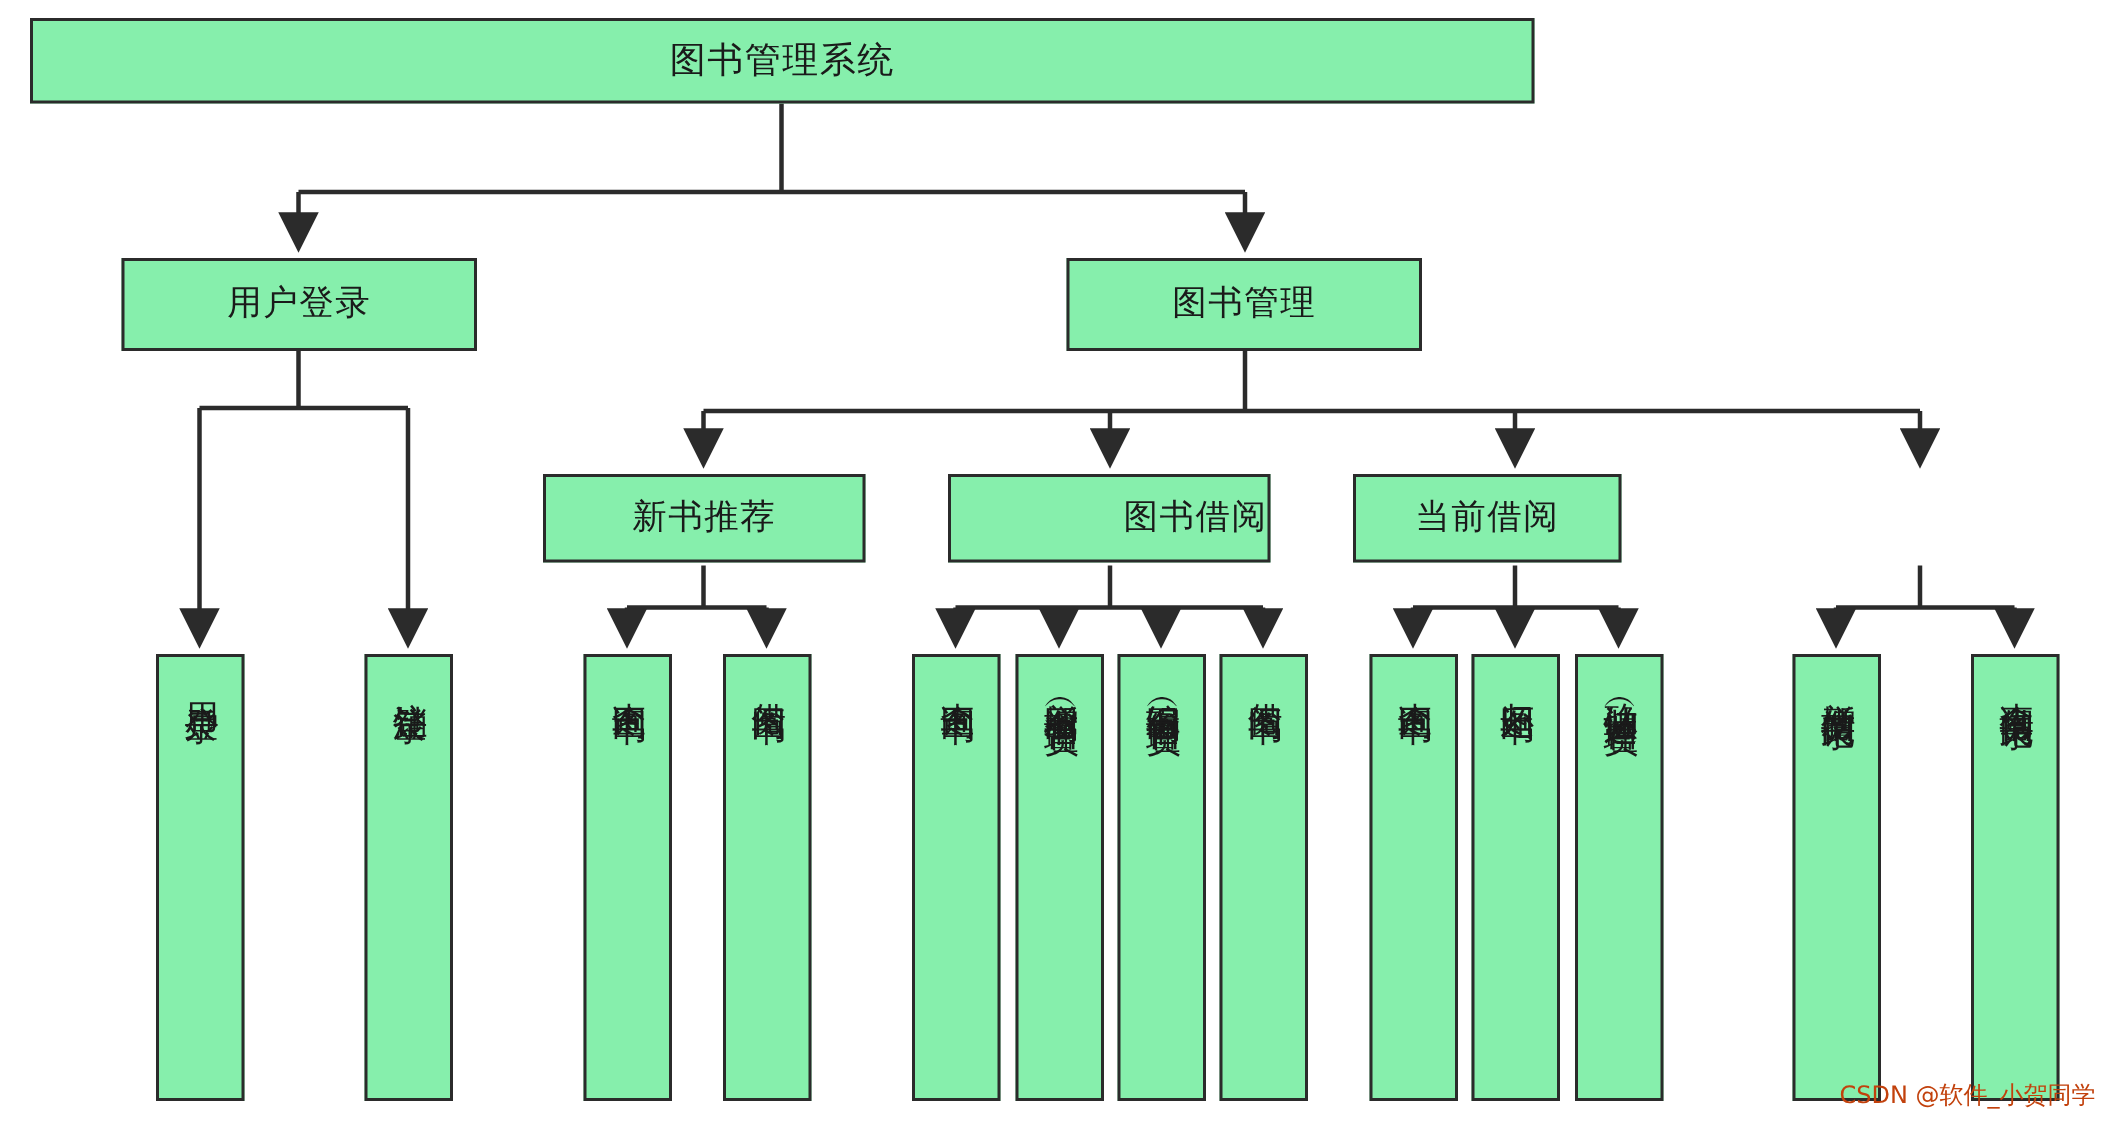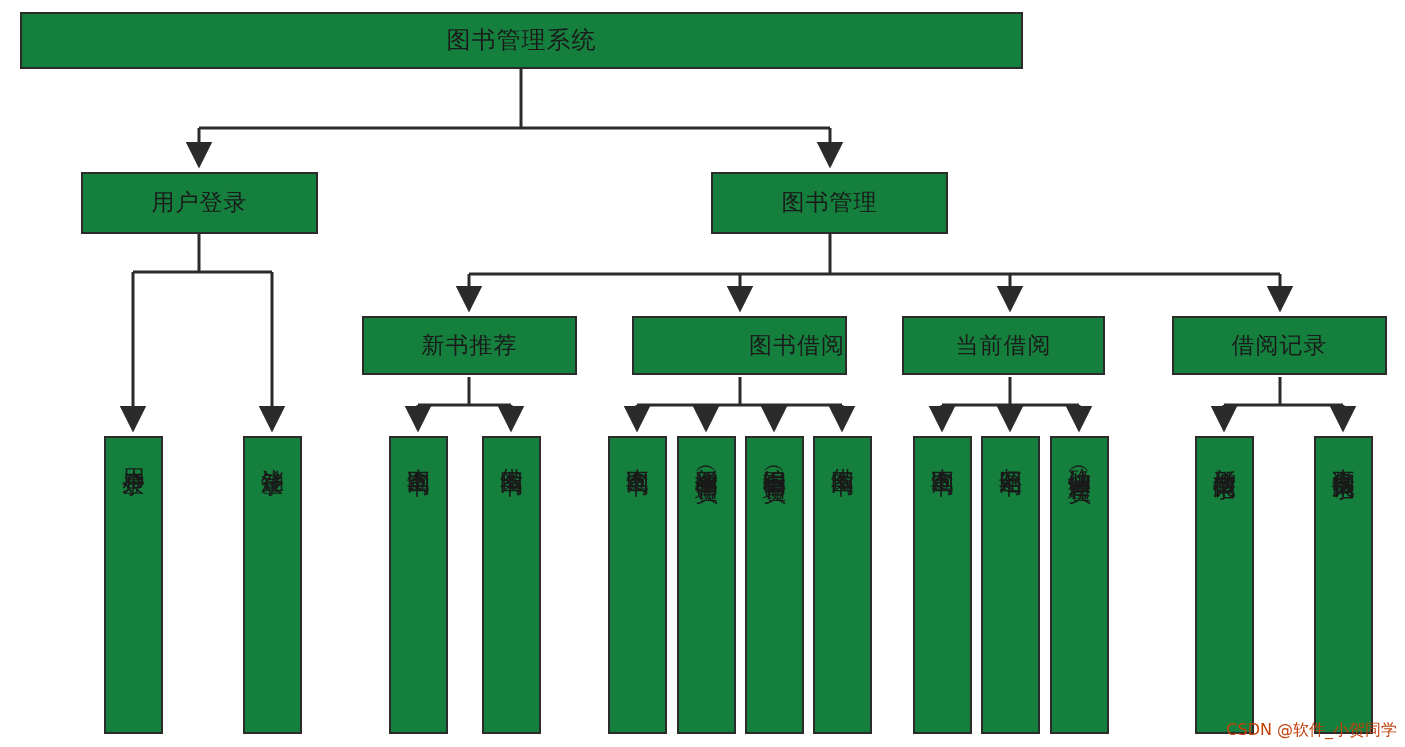--- a/index.html
+++ b/index.html
@@ -14,21 +14,21 @@
   #diagram-root{
     position:absolute;left:0;top:0;width:1405px;height:747px;
   }
   svg.edges{
     position:absolute;left:0;top:0;width:1405px;height:747px;
     pointer-events:none;
   }
   .node{
     position:absolute;
     box-sizing:border-box;
-    background:#15803d;
+    background:#86efac;
     border:2px solid #2b2b2b;
     display:flex;
     align-items:center;
     justify-content:center;
     color:#1a1a1a;
     z-index:2;
   }
   .node .label{
     display:block;
     text-align:center;
@@ -131,25 +131,22 @@
   <div class="node h" style="left:711px;top:172px;width:237px;height:62px;">
     <span class="label">图书管理</span>
   </div>
 
   <div class="node h" style="left:362px;top:316px;width:215px;height:59px;">
     <span class="label">新书推荐</span>
   </div>
   <div class="node h" style="left:632px;top:316px;width:215px;height:59px;justify-content:flex-end;">
     <span class="label">图书借阅</span>
   </div>
-  <div class="node h" style="left:902px;top:316px;width:203px;height:59px;">
+  <div class="node h" style="left:902px;top:316px;width:179px;height:59px;">
     <span class="label">当前借阅</span>
-  </div>
-  <div class="node h" style="left:1172px;top:316px;width:215px;height:59px;">
-    <span class="label">借阅记录</span>
   </div>
 
   <div class="node v" style="left:104px;top:436px;width:59px;height:298px;">
     <span class="label">用户登录</span>
   </div>
   <div class="node v" style="left:243px;top:436px;width:59px;height:298px;">
     <span class="label">注销登录</span>
   </div>
 
   <div class="node v" style="left:389px;top:436px;width:59px;height:298px;">

